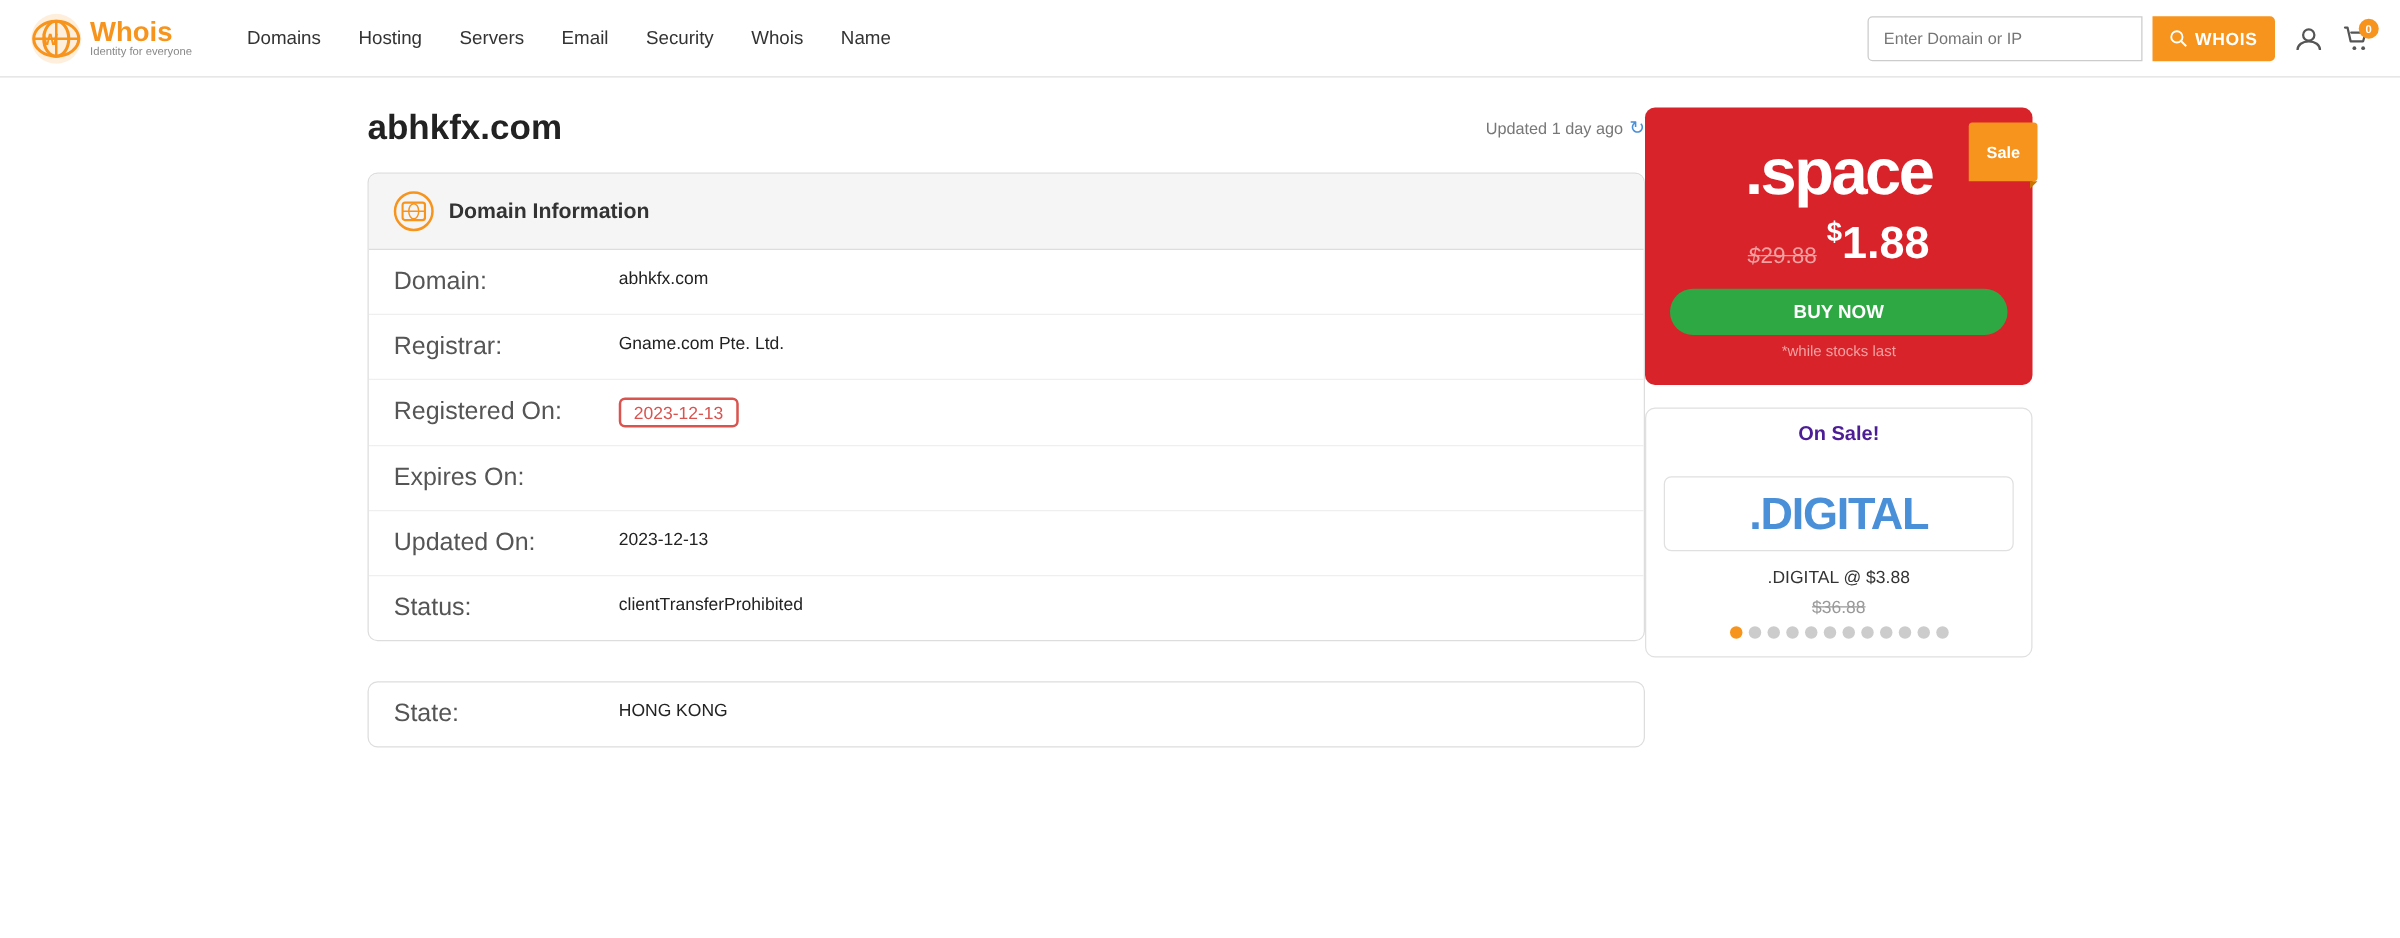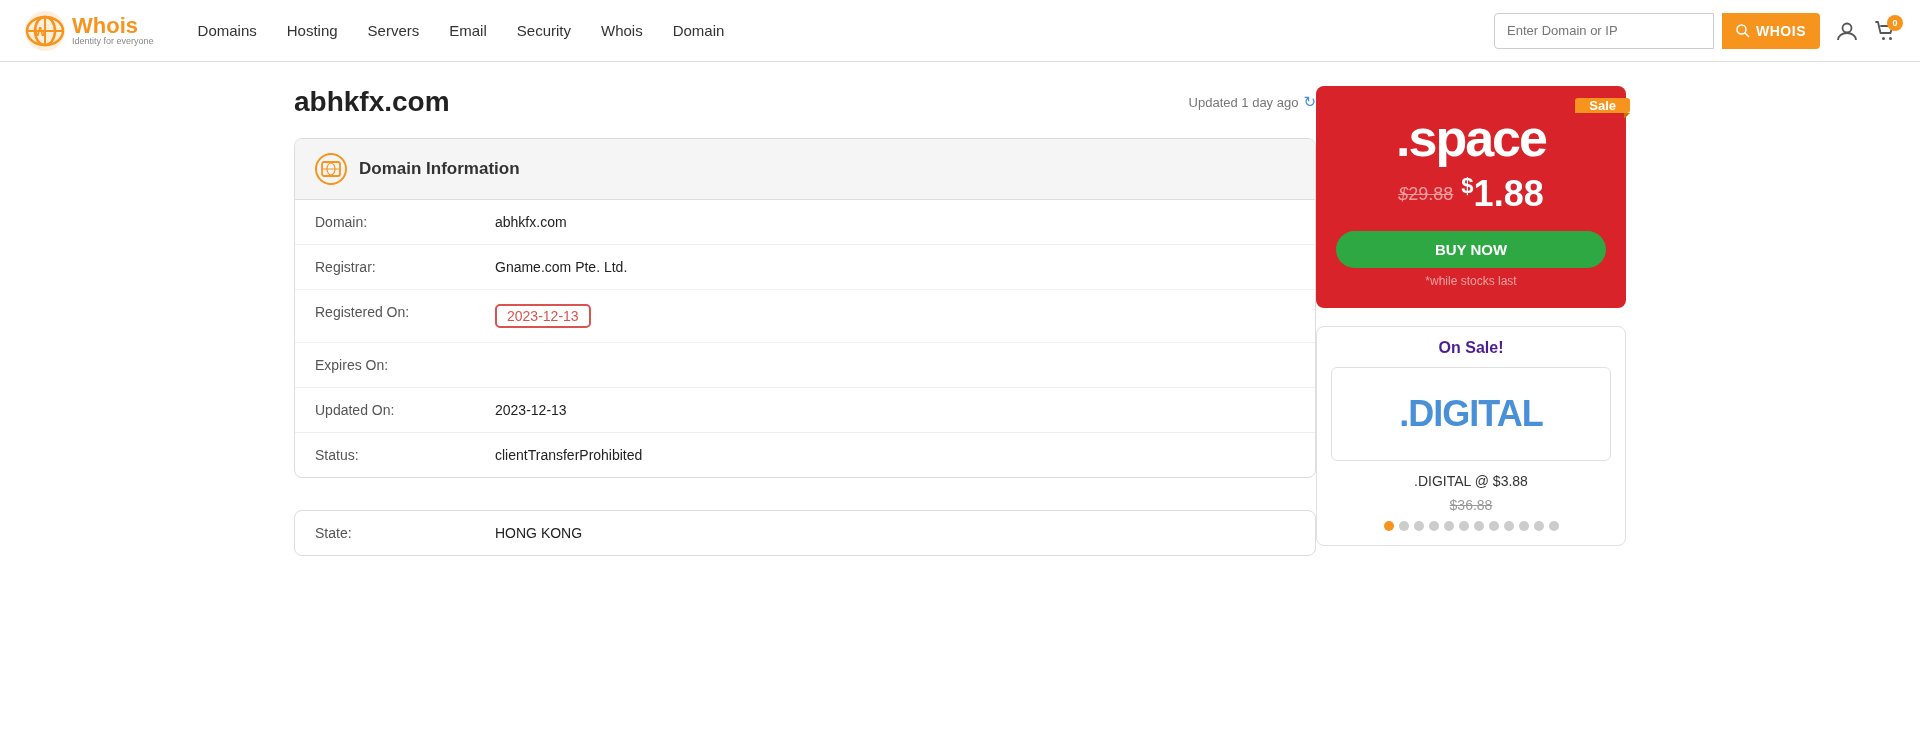--- a/index.html
+++ b/index.html
@@ -193,21 +193,21 @@
     .info-row {
       display: flex;
       align-items: flex-start;
       padding: 14px 20px;
       border-bottom: 1px solid #efefef;
     }
     .info-row:last-child { border-bottom: none; }
     .info-label {
       width: 180px;
       color: #555;
-      font-size: 14px;
+      font-size: 20px;
       flex-shrink: 0;
     }
     .info-value {
       color: #222;
       font-size: 14px;
       flex: 1;
     }
     .info-value-highlighted {
       color: #222;
       font-size: 14px;
@@ -240,42 +240,42 @@
       overflow: visible;
     }
     .sale-ribbon {
       position: absolute;
       top: 12px;
       right: -4px;
       background: #f7941d;
       color: #fff;
       font-size: 13px;
       font-weight: 700;
-      padding: 0 14px;
+      padding: 16px 14px;
       border-radius: 3px 3px 3px 0;
     }
     .sale-ribbon::after {
       content: '';
       position: absolute;
       bottom: -6px;
       right: 0;
       border-left: 6px solid #c97300;
       border-bottom: 6px solid transparent;
     }
     .space-tld {
       font-size: 52px;
       font-weight: 900;
       color: #fff;
       letter-spacing: -2px;
       line-height: 1.1;
       margin-bottom: 6px;
     }
     .price-row {
       display: flex;
-      align-items: center;
+      align-items: flex-end;
       justify-content: center;
       gap: 8px;
       margin-bottom: 16px;
     }
     .old-price {
       font-size: 18px;
       color: #f0a0a0;
       text-decoration: line-through;
     }
     .new-price {
@@ -316,22 +316,22 @@
       text-align: center;
       padding: 12px 0 8px;
       font-size: 16px;
       font-weight: 700;
       color: #4c1d95;
     }
     .digital-tld-box {
       background: #fff;
       border: 1px solid #e0e0e0;
       border-radius: 6px;
-      margin: 2px 14px 12px;
-      padding: 25px 10px;
+      margin: 16px 14px 12px;
+      padding: 8px 10px;
       text-align: center;
     }
     .digital-tld {
       font-size: 36px;
       font-weight: 900;
       color: #4a90d9;
       letter-spacing: -1px;
     }
     .digital-price-row {
       display: flex;
@@ -384,21 +384,21 @@
     </div>
   </a>
 
   <nav>
     <a class="nav-item" href="#">Domains</a>
     <a class="nav-item" href="#">Hosting</a>
     <a class="nav-item" href="#">Servers</a>
     <a class="nav-item" href="#">Email</a>
     <a class="nav-item" href="#">Security</a>
     <a class="nav-item" href="#">Whois</a>
-    <a class="nav-item" href="#">Domain</a>
+    <a class="nav-item" href="#">Name</a>
   </nav>
 
   <div class="search-area">
     <input class="search-input" type="text" placeholder="Enter Domain or IP" style="">
     <button class="search-btn">
       <svg width="14" height="14" viewBox="0 0 14 14">
           <circle cx="5.5" cy="5.5" r="4.5" stroke="#fff" stroke-width="1.5" fill="none"></circle>
           <line x1="9" y1="9" x2="13" y2="13" stroke="#fff" stroke-width="1.5"></line>
         </svg>
       <span>WHOIS</span>

